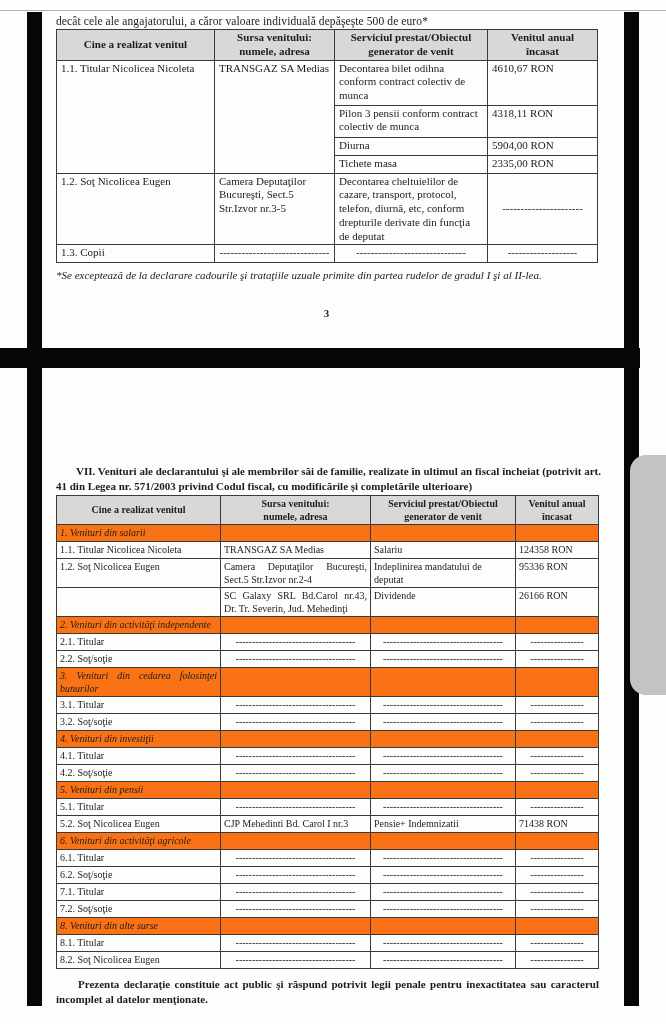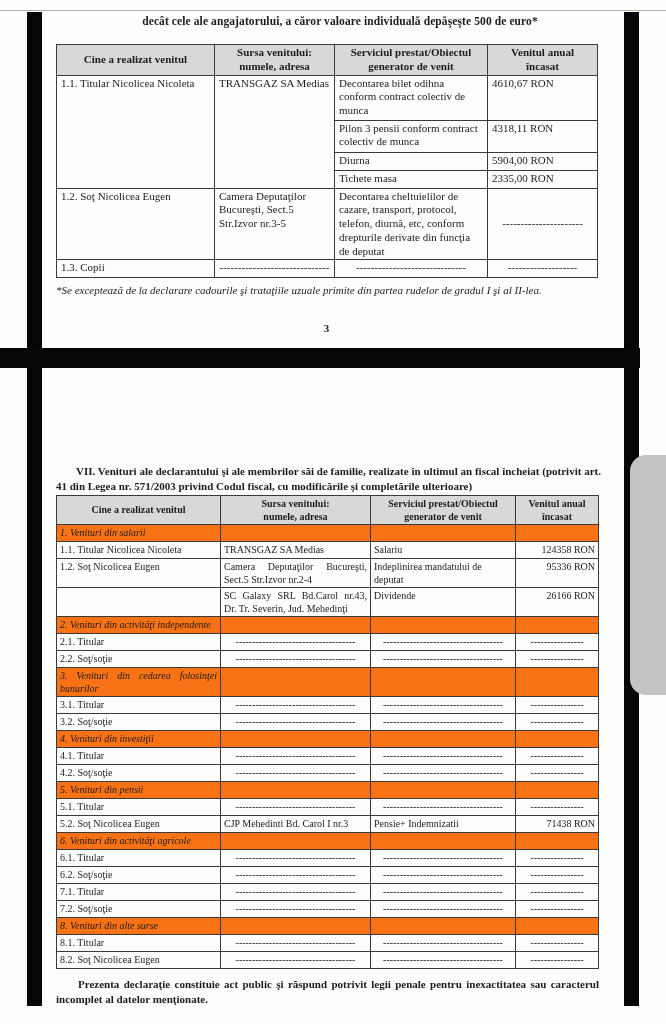--- a/index.html
+++ b/index.html
@@ -15,39 +15,39 @@
   .bar.left{left:27px;}
   .bar.right{left:624px;}
   .page-gap{position:absolute;left:0;top:348px;width:640px;height:20px;background:#070707;}
   .scroll-thumb{position:absolute;left:630px;top:455px;width:36px;height:240px;
     background:#c3c3c3;border-radius:16px 0 0 16px;}
   .page{position:absolute;left:42px;width:582px;background:transparent;}
   .page1{top:12px;height:336px;}
   .page2{top:368px;height:768px;}
   .inner{padding:0 0 0 14px;}
   
-  .intro{font-weight:bold;font-size:11.5px;margin:3px 0 17px 0;letter-spacing:.1px;text-align:center;}
+  .intro{font-weight:normal;font-size:11.5px;margin:3px 0 2px 0;letter-spacing:.1px;}
   .footnote{font-style:italic;font-size:11px;margin:5px 0 0 0;width:541px;line-height:1.3;}
   .pagenum{font-weight:bold;font-size:11px;text-align:center;width:541px;margin-top:24px;}
   .heading7{font-weight:bold;font-size:11px;margin:96px 0 1px 0;width:545px;
     text-indent:20px;line-height:1.35;text-align:justify;}
   .closing{font-weight:bold;font-size:11px;margin:8px 0 0 0;width:543px;
     text-indent:22px;line-height:1.4;text-align:justify;}
   
   table{border-collapse:collapse;table-layout:fixed;}
   td,th{border:1px solid #3a3a3a;vertical-align:top;padding:1px 4px;overflow:hidden;}
   th{background:#d8d8d6;font-weight:bold;text-align:center;vertical-align:middle;}
   .t1{width:541px;font-size:11px;line-height:1.25;}
   .t1 th{font-size:11px;height:27px;}
   .t2{width:542px;font-size:10px;line-height:1.3;margin-top:1px;}
   .t2 th{font-size:10px;height:25px;}
   .t2 td{padding:1px 3px;height:14px;}
   .prel{white-space:pre-line;}
   .mid{vertical-align:middle;}
-  .amt{text-align:right;}
+  .amt{text-align:left;}
   .dash{text-align:center;white-space:nowrap;letter-spacing:0;}
   tr.section td{background:#f97316;font-style:italic;}
   tr.section td:first-child{text-align:justify;}
   .t2 td.c2just{text-align:justify;margin-left:27px;}
   .sub-amt{text-align:left;}
 </style>
 </head>
 <body>
 
 <div class="hairline-top"></div>

